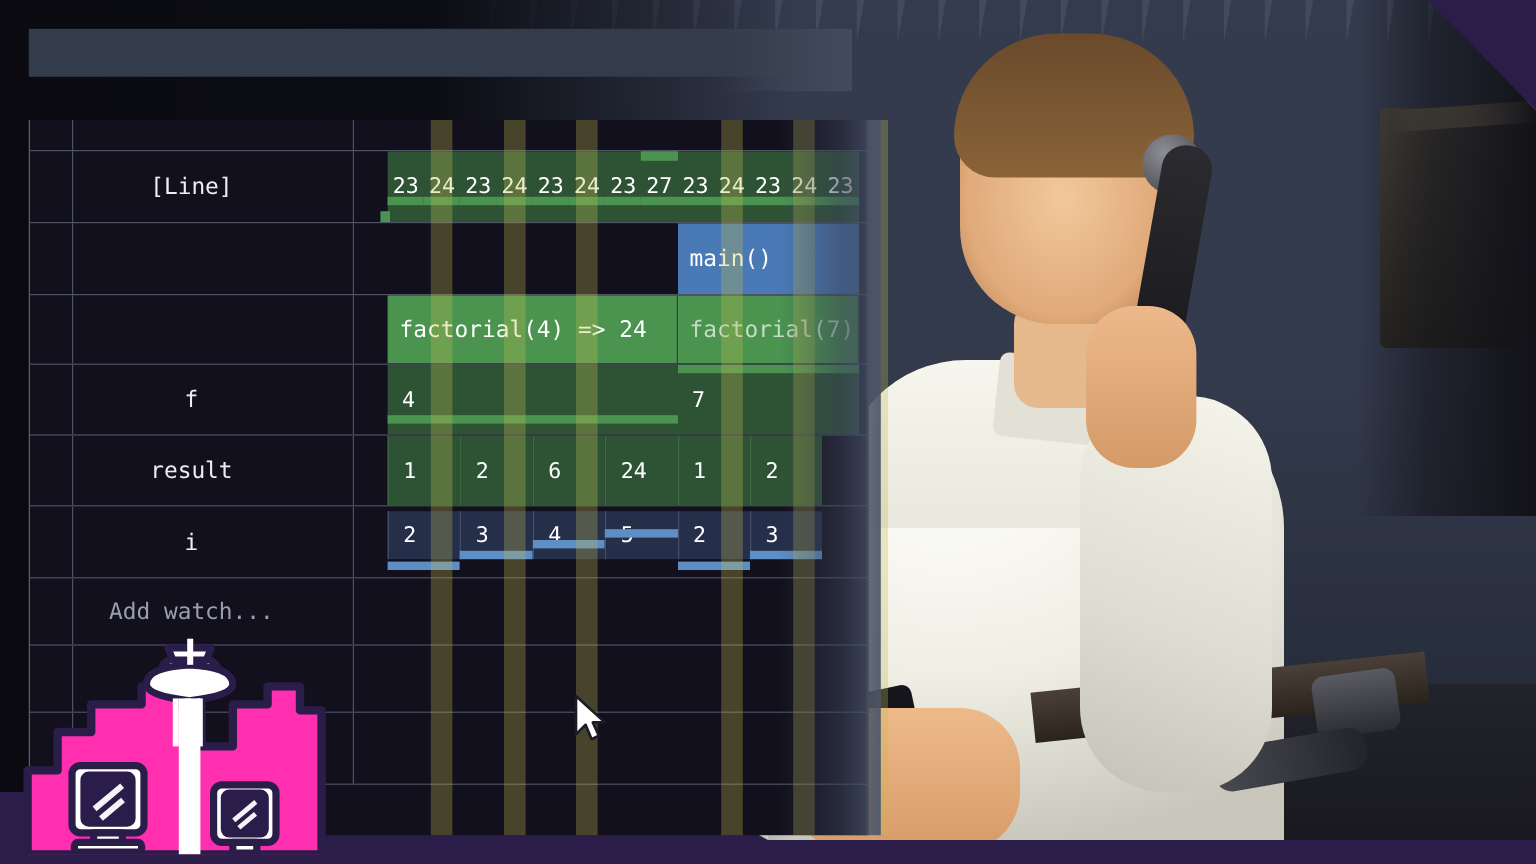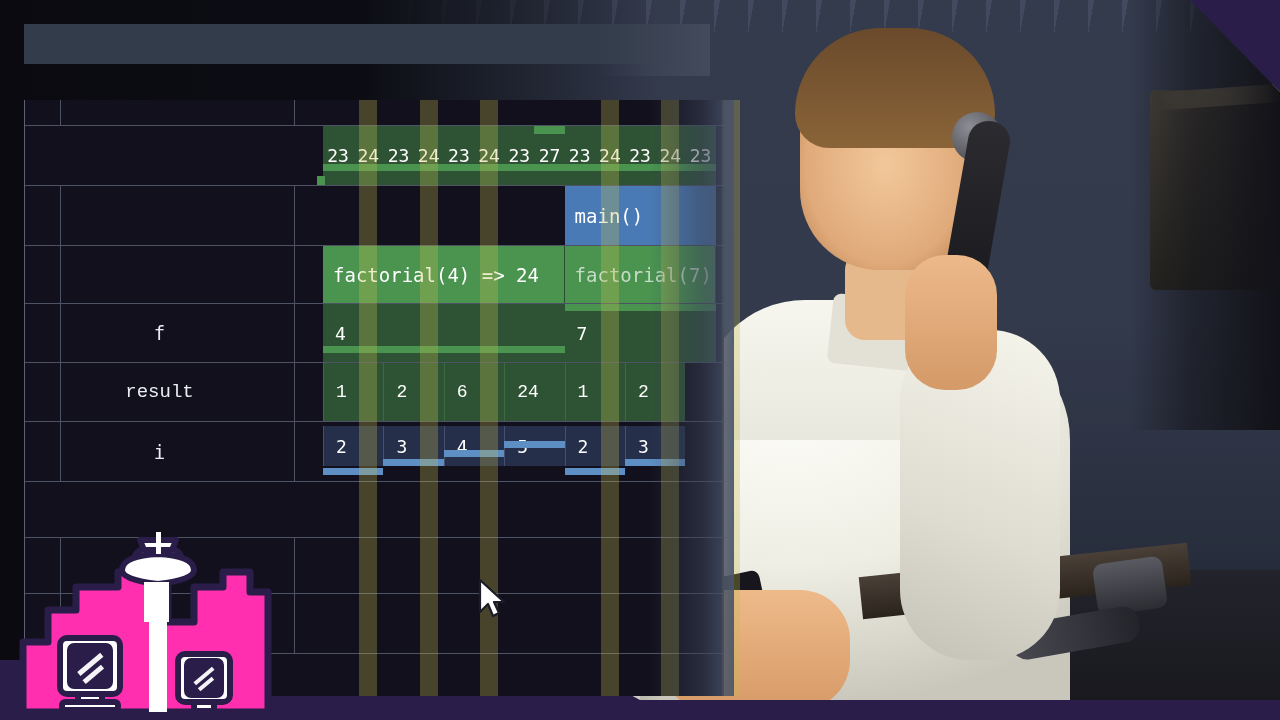--- a/index.html
+++ b/index.html
@@ -164,20 +164,24 @@
         <div class="rlabel">
           <div class="gut"></div>
         </div>
         <div class="rul-ticks">
           
           
         </div>
       </div>
 
       <div class="row" style="height:60px;">
+        <div class="rlabel">
+          <div class="gut"></div>
+          <span>[Line]</span>
+        </div>
         <div class="cells" id="cells-line">
             <div style="position: absolute; left: 28px; top: 0px; width: 392.6px; height: 100%; background: rgb(46, 83, 52);"></div>
             <div class="cell" style="left: 28px; width: 30.2px;">23</div>
             <div class="bar" style="left: 28px; width: 30.2px; top: 38px; background: rgb(74, 148, 80);"></div>
             <div class="cell" style="left: 58.2px; width: 30.2px;">24</div>
             <div class="bar" style="left: 58.2px; width: 30.2px; top: 38px; background: rgb(74, 148, 80);"></div>
             <div class="cell" style="left: 88.4px; width: 30.2px;">23</div>
             <div class="bar" style="left: 88.4px; width: 30.2px; top: 38px; background: rgb(74, 148, 80);"></div>
             <div class="cell" style="left: 118.6px; width: 30.2px;">24</div>
             <div class="bar" style="left: 118.6px; width: 30.2px; top: 38px; background: rgb(74, 148, 80);"></div>
@@ -229,21 +233,21 @@
           <span>f</span>
         </div>
         <div class="cells" id="cells-f">
             <div class="cell" style="left: 28px; width: 241.6px; background: rgb(46, 83, 52); justify-content: flex-start; padding-left: 12px;">4</div>
             <div class="bar" style="left: 28px; width: 241.6px; top: 42px; background: rgb(74, 148, 80);"></div>
             <div class="cell" style="left: 269.6px; width: 151px; background: rgb(46, 83, 52); justify-content: flex-start; padding-left: 12px;">7</div>
             <div class="bar" style="left: 269.6px; width: 151px; top: 0px; background: rgb(74, 148, 80);"></div>
           </div>
       </div>
 
-      <div class="row" style="height:59px;font-family:Liberation Mono, monospace;">
+      <div class="row" style="height:59px;">
         <div class="rlabel">
           <div class="gut"></div>
           <span>result</span>
         </div>
         <div class="cells" id="cells-result">
             <div class="cell" style="left: 28px; width: 60.4px; background: rgb(46, 83, 52); justify-content: flex-start; padding-left: 12px; border-left: 1px solid rgb(60, 107, 66);">1</div>
             <div class="cell" style="left: 88.4px; width: 60.4px; background: rgb(46, 83, 52); justify-content: flex-start; padding-left: 12px; border-left: 1px solid rgb(60, 107, 66);">2</div>
             <div class="cell" style="left: 148.8px; width: 60.4px; background: rgb(46, 83, 52); justify-content: flex-start; padding-left: 12px; border-left: 1px solid rgb(60, 107, 66);">6</div>
             <div class="cell" style="left: 209.2px; width: 60.4px; background: rgb(46, 83, 52); justify-content: flex-start; padding-left: 12px; border-left: 1px solid rgb(60, 107, 66);">24</div>
             <div class="cell" style="left: 269.6px; width: 60.4px; background: rgb(46, 83, 52); justify-content: flex-start; padding-left: 12px; border-left: 1px solid rgb(60, 107, 66);">1</div>
@@ -266,20 +270,24 @@
             <div class="cell" style="left: 209.2px; width: 60.4px; background: rgb(37, 47, 74); justify-content: flex-start; padding-left: 12px; border-left: 1px solid rgb(70, 80, 110); top: 4px; height: 40px;">5</div>
             <div class="bar" style="left: 209.2px; width: 60.4px; top: 19px; background: rgb(93, 143, 196);"></div>
             <div class="cell" style="left: 269.6px; width: 60.4px; background: rgb(37, 47, 74); justify-content: flex-start; padding-left: 12px; border-left: 1px solid rgb(70, 80, 110); top: 4px; height: 40px;">2</div>
             <div class="bar" style="left: 269.6px; width: 60.4px; top: 46px; background: rgb(93, 143, 196);"></div>
             <div class="cell" style="left: 330px; width: 60.4px; background: rgb(37, 47, 74); justify-content: flex-start; padding-left: 12px; border-left: 1px solid rgb(70, 80, 110); top: 4px; height: 40px;">3</div>
             <div class="bar" style="left: 330px; width: 60.4px; top: 37px; background: rgb(93, 143, 196);"></div>
           </div>
       </div>
 
       <div class="row" style="height:56px;">
+        <div class="rlabel dim">
+          <div class="gut"></div>
+          <span>Add watch...</span>
+        </div>
         <div class="cells"></div>
       </div>
 
       <div class="row" style="height:56px;">
         <div class="rlabel">
           <div class="gut"></div>
         </div>
         <div class="cells"></div>
       </div>
       <div class="row" style="height:60px;">

